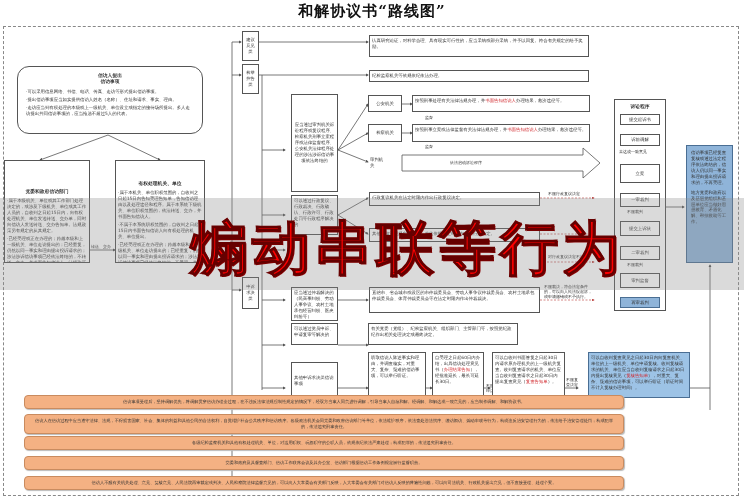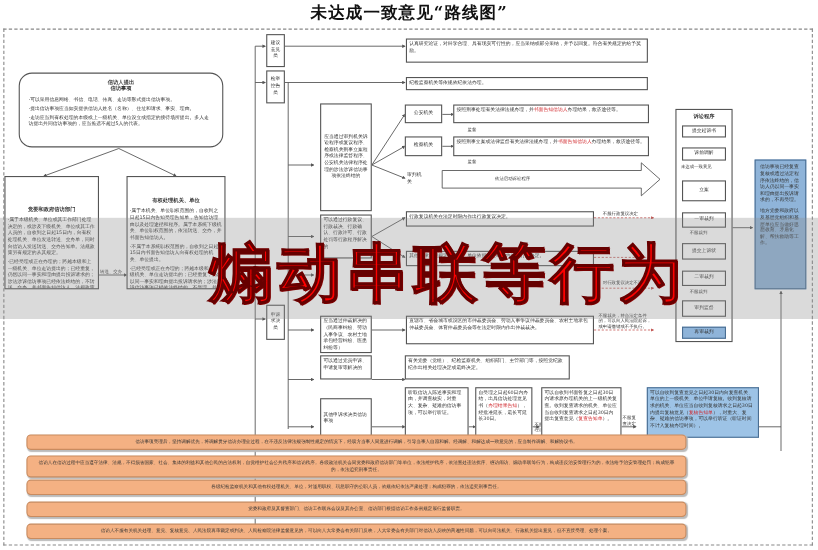--- a/index.html
+++ b/index.html
@@ -16,21 +16,21 @@
   .orange { position: absolute; left: 24px; width: 288px; background: #f4b183; border: 1px solid #c98b5f; border-radius: 4px; font-size: 4.2px; line-height: 1.4; text-align: center; color: #333; padding: 3px 6px; box-shadow: 1px 1px 1px #bbb; }
   .small { font-size: 4px; color: #333; position: absolute; line-height: 1.2; }
   .watermark-band { position: absolute; left: 0; top: 198px; width: 744px; height: 92px; background: rgba(140,140,140,0.32); }
   .watermark { position: absolute; left: 190px; top: 210px; font-size: 58px; font-weight: bold; color: #f00; letter-spacing: 4px; font-family: "DejaVu Sans", sans-serif; -webkit-text-stroke: 1px #600; text-shadow: 1px 1px 0 #800; }
   .center { text-align: center; display: flex; align-items: center; justify-content: center; }
   svg.arrows { position: absolute; left: 0; top: 0; }
 </style>
 </head>
 <body>
 
-<div class="title">未达成一致意见“路线图”</div>
+<div class="title">和解协议书“路线图”</div>
 <div class="frame"></div>
 
 <svg class="arrows" width="744" height="500">
   <defs>
     <marker id="ah" markerWidth="4" markerHeight="4" refX="3" refY="2" orient="auto">
         <path d="M0,0 L4,2 L0,4 z" fill="#555"></path>
       </marker>
     <marker id="ahr" markerWidth="4" markerHeight="4" refX="3" refY="2" orient="auto">
         <path d="M0,0 L4,2 L0,4 z" fill="#c0504d"></path>
       </marker>

